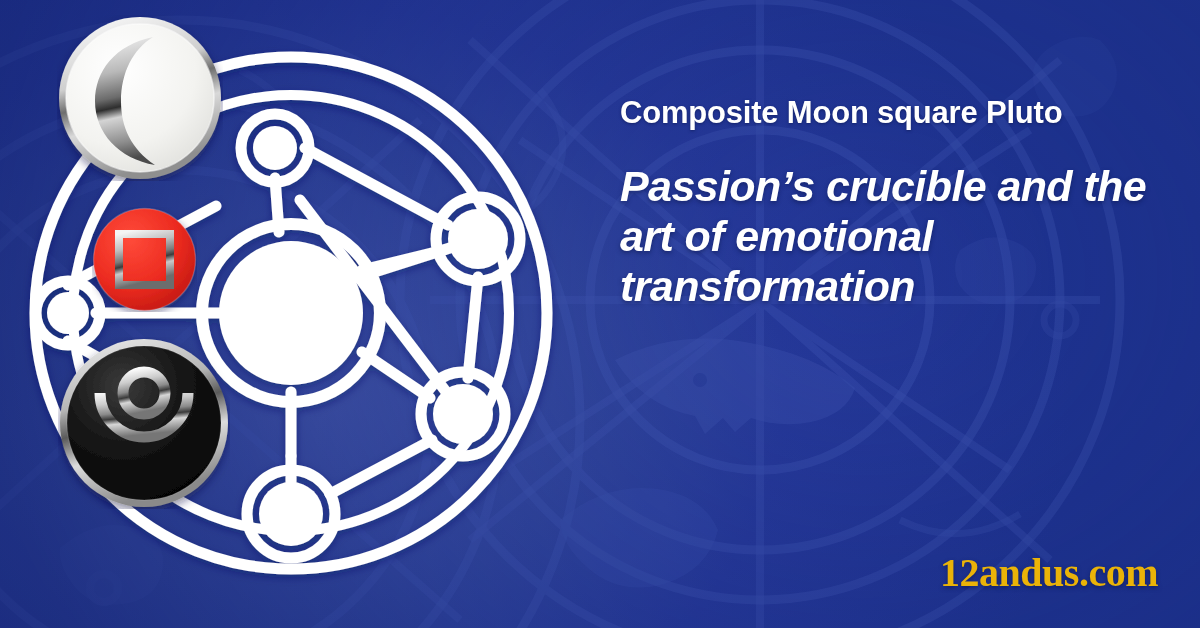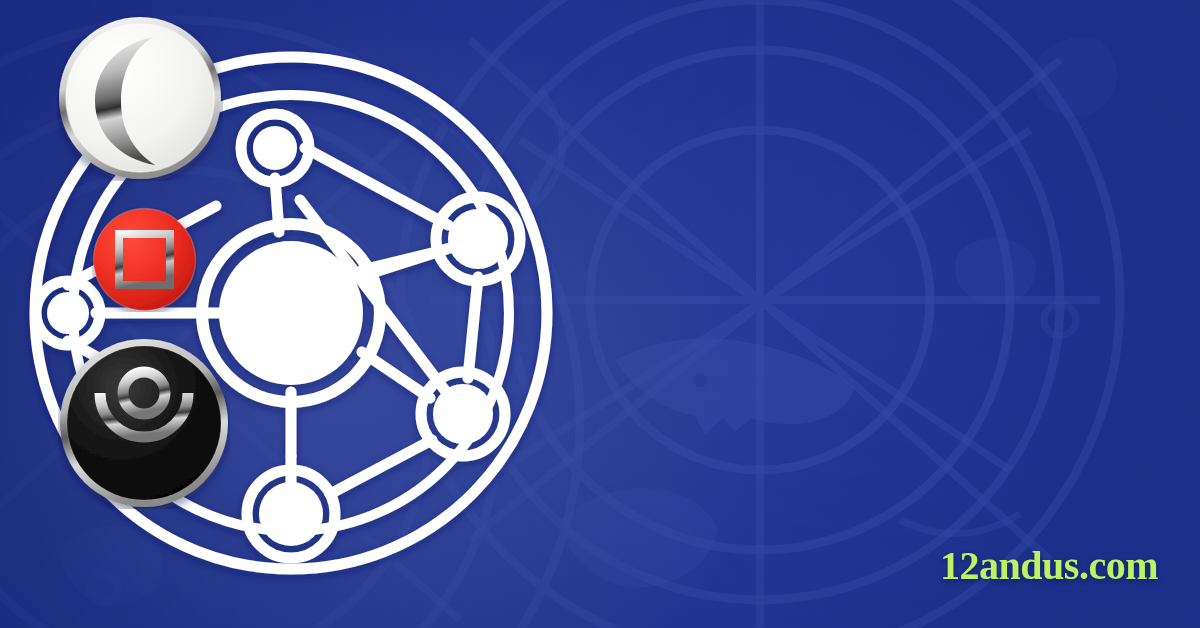--- a/index.html
+++ b/index.html
@@ -77,25 +77,25 @@
     color: #ffffff;
     line-height: 1.16;
     letter-spacing: -0.6px;
     text-shadow: 0 2px 4px rgba(10,20,70,0.5);
   }
 
   
   .brand {
     position: absolute;
     right: 42px;
-    bottom: 39px;
+    bottom: 32px;
     font-family: "Liberation Serif", serif;
     font-weight: 700;
     font-size: 40px;
-    color: #bef264;
+    color: #eab308;
     letter-spacing: -0.5px;
     text-shadow: 0 2px 4px rgba(10,20,70,0.55);
   }
 </style>
 </head>
 <body>
 
 <div id="stage">
 
   <div class="bg-base"></div>
@@ -308,16 +308,20 @@
       </g>
       <circle cx="86" cy="56" r="21" fill="none" stroke="url(#plSilver)" stroke-width="11"></circle>
       <g stroke="url(#plSilver)" stroke-width="12">
         <line x1="86" y1="78" x2="86" y2="142"></line>
         <line x1="56" y1="112" x2="116" y2="112"></line>
       </g>
       <circle cx="86" cy="86" r="77" fill="none" stroke="rgba(255,255,255,0.12)" stroke-width="1.5"></circle>
     </svg>
   </div>
 
+  <div class="copy">
+    <div class="headline">Composite Moon square Pluto</div>
+    <div class="subhead">Passion’s crucible and the art of emotional transformation</div>
+  </div>
 
   <div class="brand">12andus.com</div>
 
 </div>
 
 </body></html>

